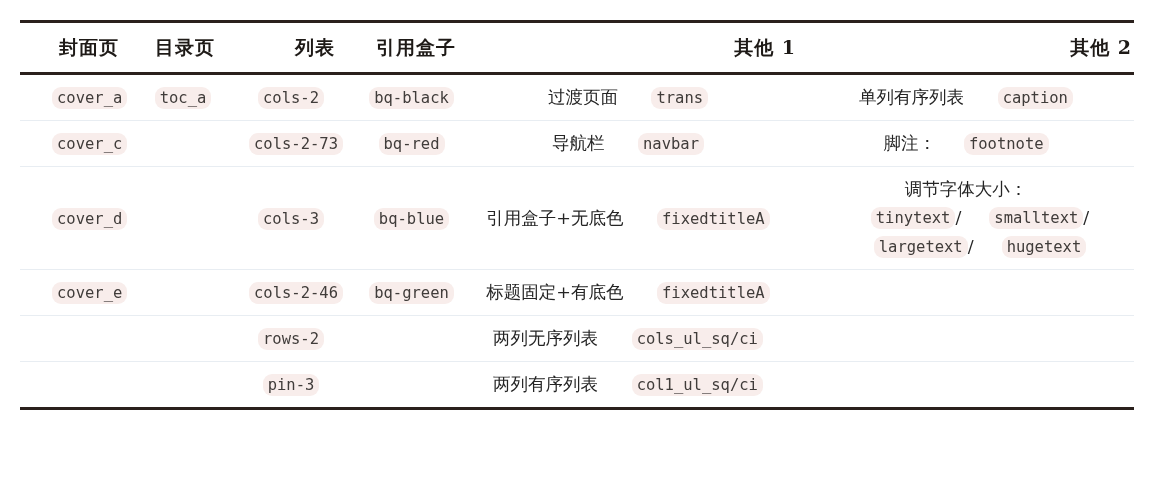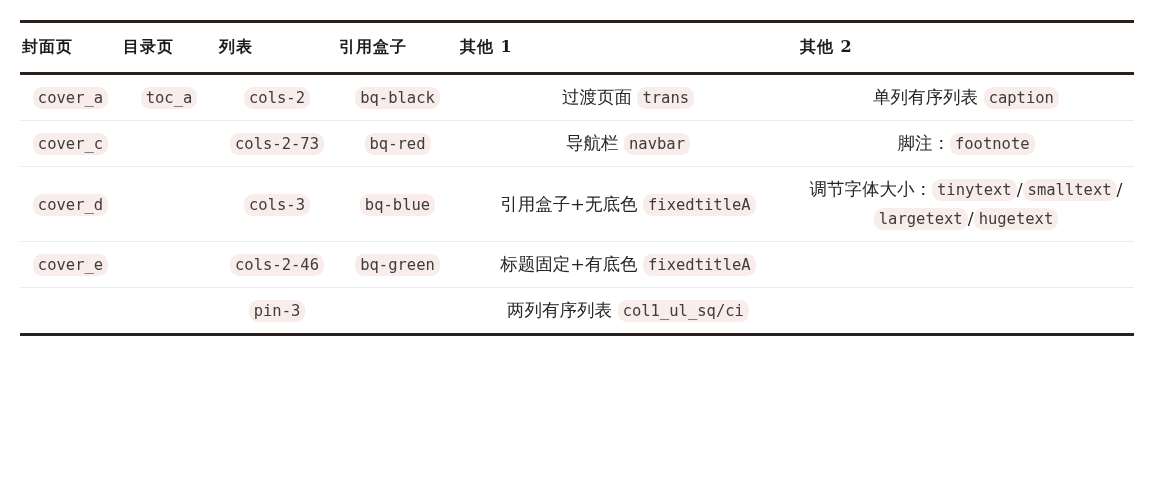--- a/index.html
+++ b/index.html
@@ -27,24 +27,24 @@
     border-collapse:collapse;
     table-layout:fixed;
     margin:20px 0 0 20px;
     width:1114px;
     border-top:3px solid var(--rule_dark);
     border-bottom:3px solid var(--rule_dark);
   }
   thead th{
     height:49px;
     padding:0 2px;
-    text-align:left;
+    text-align:right;
     vertical-align:middle;
     font-weight:bold;
-    font-size:16px;
+    font-size:19px;
     color:var(--header_text);
     border-bottom:3px solid var(--rule_dark);
     letter-spacing:1px;
   }
   tbody td{
     text-align:center;
     vertical-align:middle;
     padding:8px 4px;
     font-size:17.5px;
     line-height:28px;
@@ -53,20 +53,21 @@
   }
   tbody tr:first-child td{border-top:none;}
   .code{
     font-family:"DejaVu Sans Mono", monospace;
     font-size:15.5px;
     background:var(--code_bg);
     color:var(--code_text);
     padding:2px 5px;
     border-radius:9px;
     white-space:nowrap;
+    margin-left:28px;
   }
   .txt{white-space:pre-wrap;}
 </style>
 </head>
 <body>
 
 <div class="page">
   <table class="feature-table">
     <colgroup id="colgroup">
         <col style="width: 101px;">
@@ -115,20 +116,28 @@
           <td><span class="code">cover_e</span></td>
           <td></td>
           <td><span class="code">cols-2-46</span></td>
           <td><span class="code">bq-green</span></td>
           <td><span class="txt">标题固定+有底色 </span><span class="code">fixedtitleA</span></td>
           <td></td>
         </tr>
         <tr>
           <td></td>
           <td></td>
+          <td><span class="code">rows-2</span></td>
+          <td></td>
+          <td><span class="txt">两列无序列表 </span><span class="code">cols_ul_sq/ci</span></td>
+          <td></td>
+        </tr>
+        <tr>
+          <td></td>
+          <td></td>
           <td><span class="code">pin-3</span></td>
           <td></td>
           <td><span class="txt">两列有序列表 </span><span class="code">col1_ul_sq/ci</span></td>
           <td></td>
         </tr>
       </tbody>
   </table>
 </div>
 
 </body></html>

